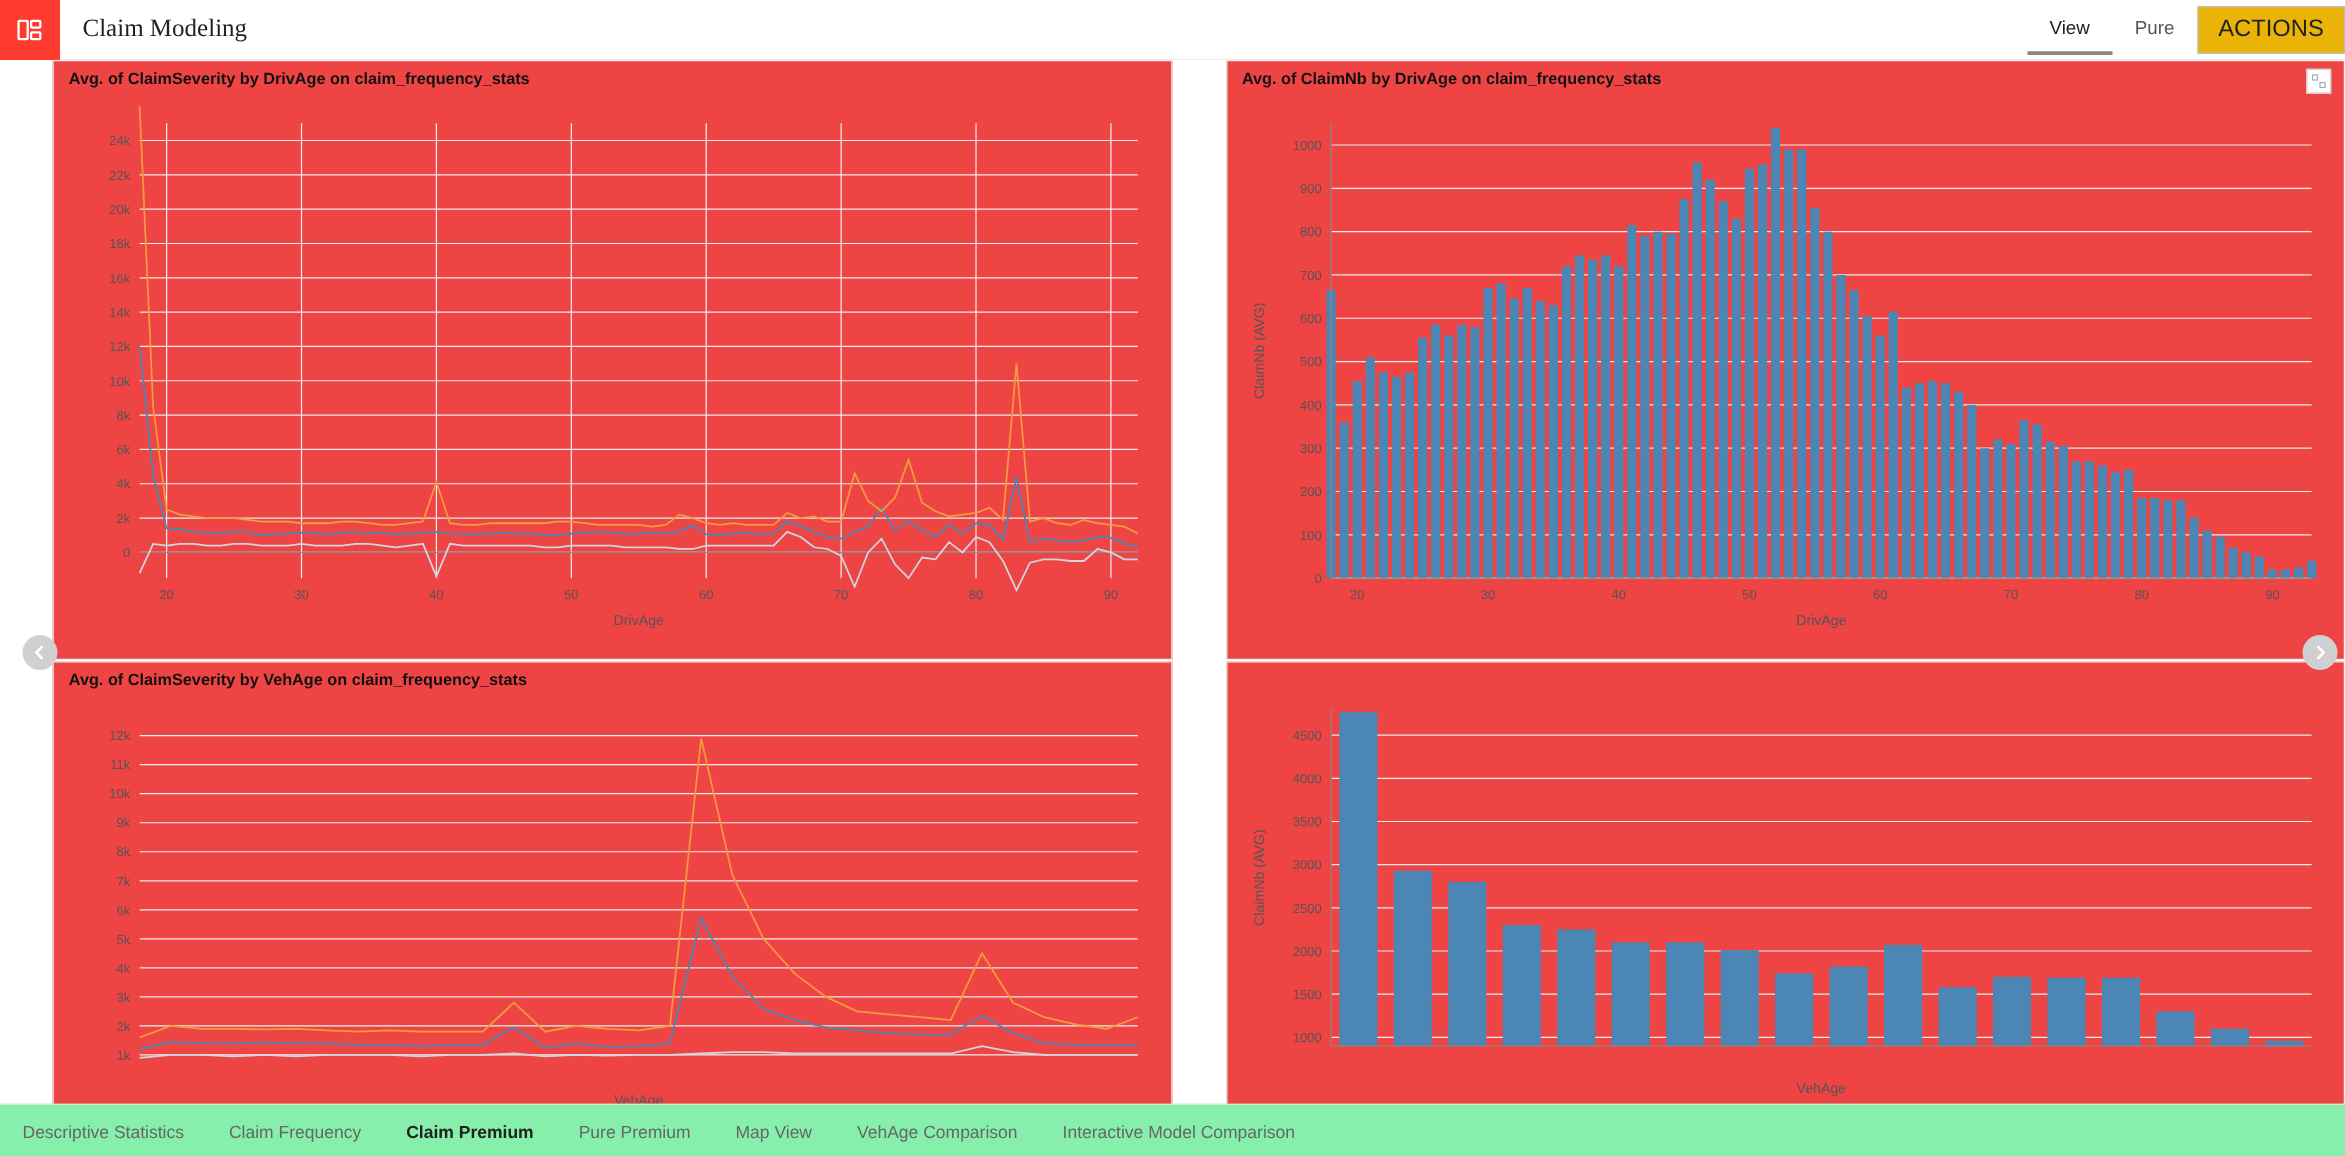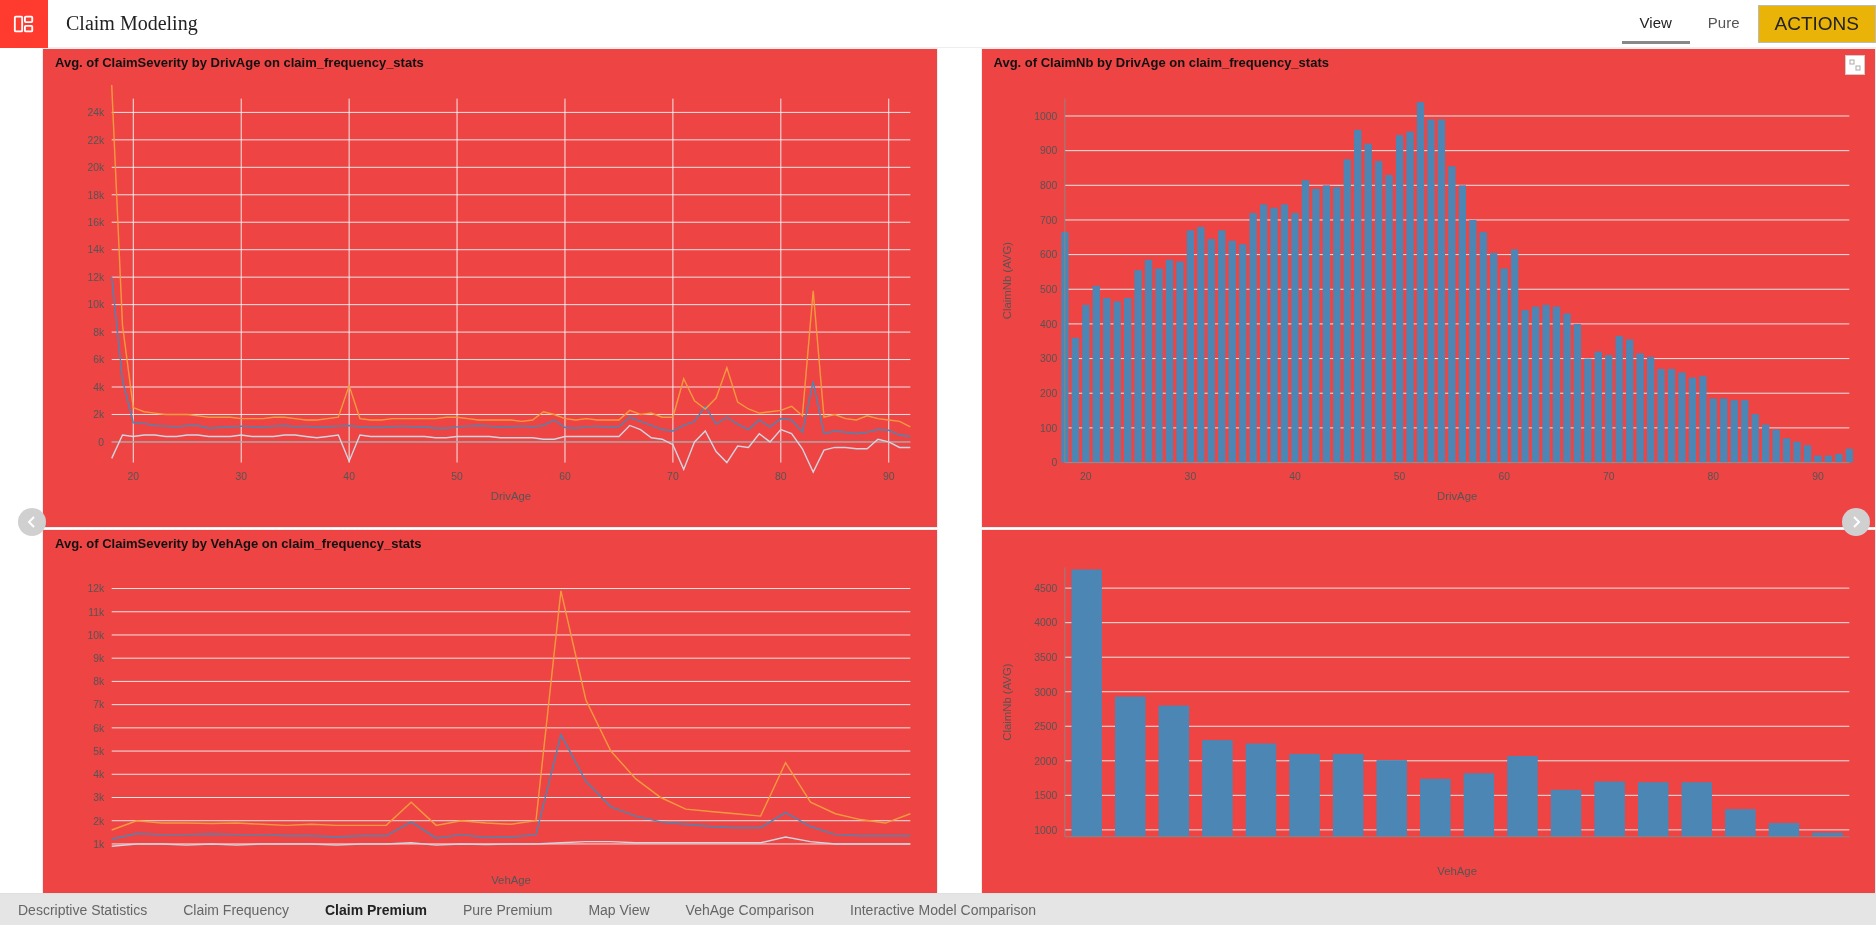--- a/index.html
+++ b/index.html
@@ -102,22 +102,22 @@
   cursor: pointer;
   z-index: 10;
   font-size: 16px;
 }
 .nav-arrow.left { left: 18px; }
 .nav-arrow.right { right: 6px; }
 .footer-tabs {
   position: absolute;
   bottom: 0;
   left: 0; right: 0;
-  height: 32px;
-  background: #e5e5e5;
+  height: 42px;
+  background: #86efac;
   border-top: 1px solid #e0e0e0;
   display: flex;
   align-items: center;
   padding: 0 18px;
   gap: 36px;
 }
 .footer-tab {
   font-size: 14px;
   color: #666;
   cursor: pointer;

